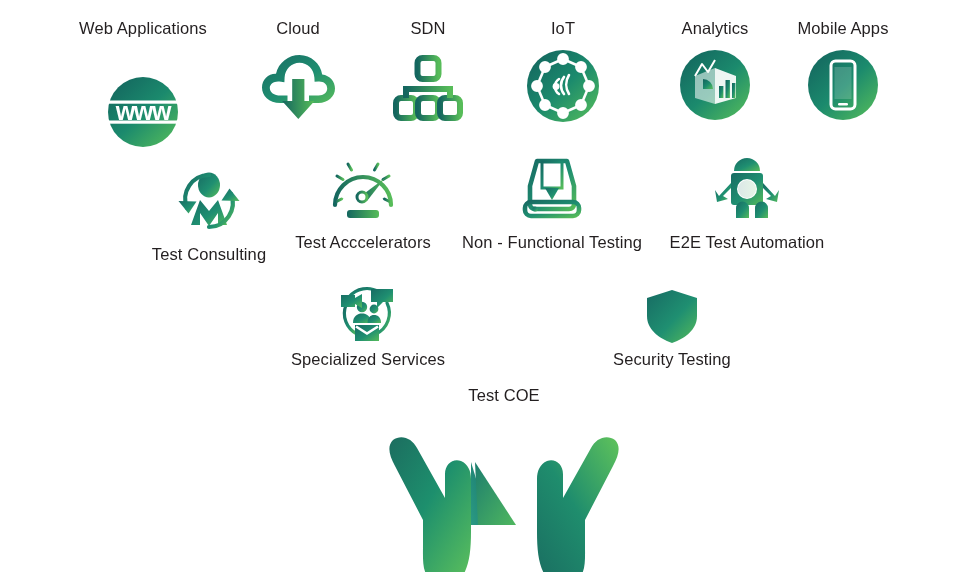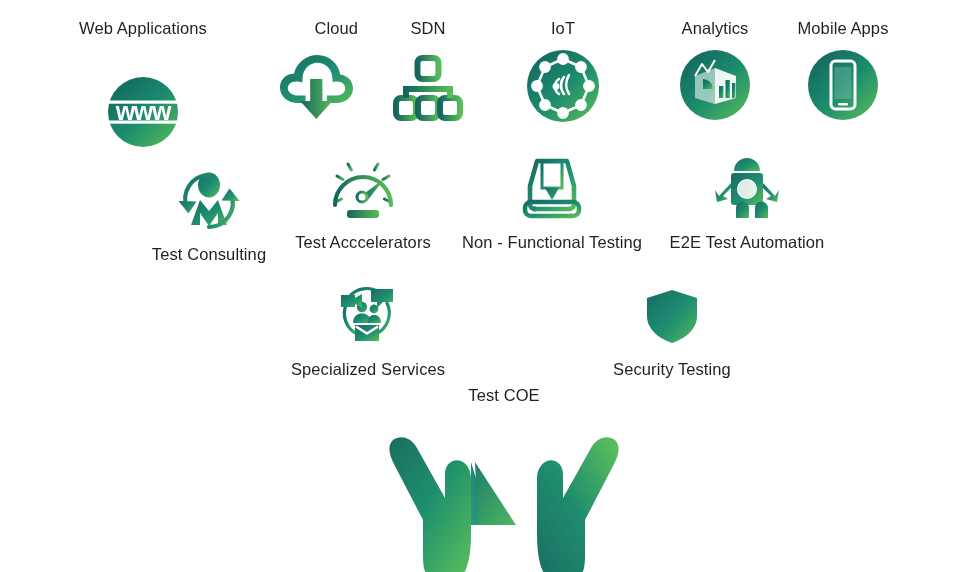--- a/index.html
+++ b/index.html
@@ -37,25 +37,25 @@
     display: block;
     line-height: 0;
   }
 
   
   .r1 { top: 18px; }
   .r1 .label { margin-bottom: 8px; }
 
   
   .r2 .label { margin-top: 6px; }
-  .r3 .label { margin-top: 14px; }
+  .r3 .label { margin-top: 4px; }
 
   
   .c-web    { left: 63px;  width: 160px; gap: 27px; }
-  .c-cloud  { left: 238px; width: 120px; align-items: flex-end; }
+  .c-cloud  { left: 238px; width: 120px; }
   .c-sdn    { left: 368px; width: 120px; }
   .c-iot    { left: 503px; width: 120px; justify-content: center; }
   .c-anly   { left: 655px; width: 120px; }
   .c-mob    { left: 782px; width: 122px; }
 
   
   .c-cons   { left: 138px; top: 164px; width: 142px; }
   .c-accel  { left: 292px; top: 152px; width: 142px; }
   .c-nonf   { left: 451px; top: 152px; width: 202px; }
   .c-e2e    { left: 660px; top: 152px; width: 174px; }

